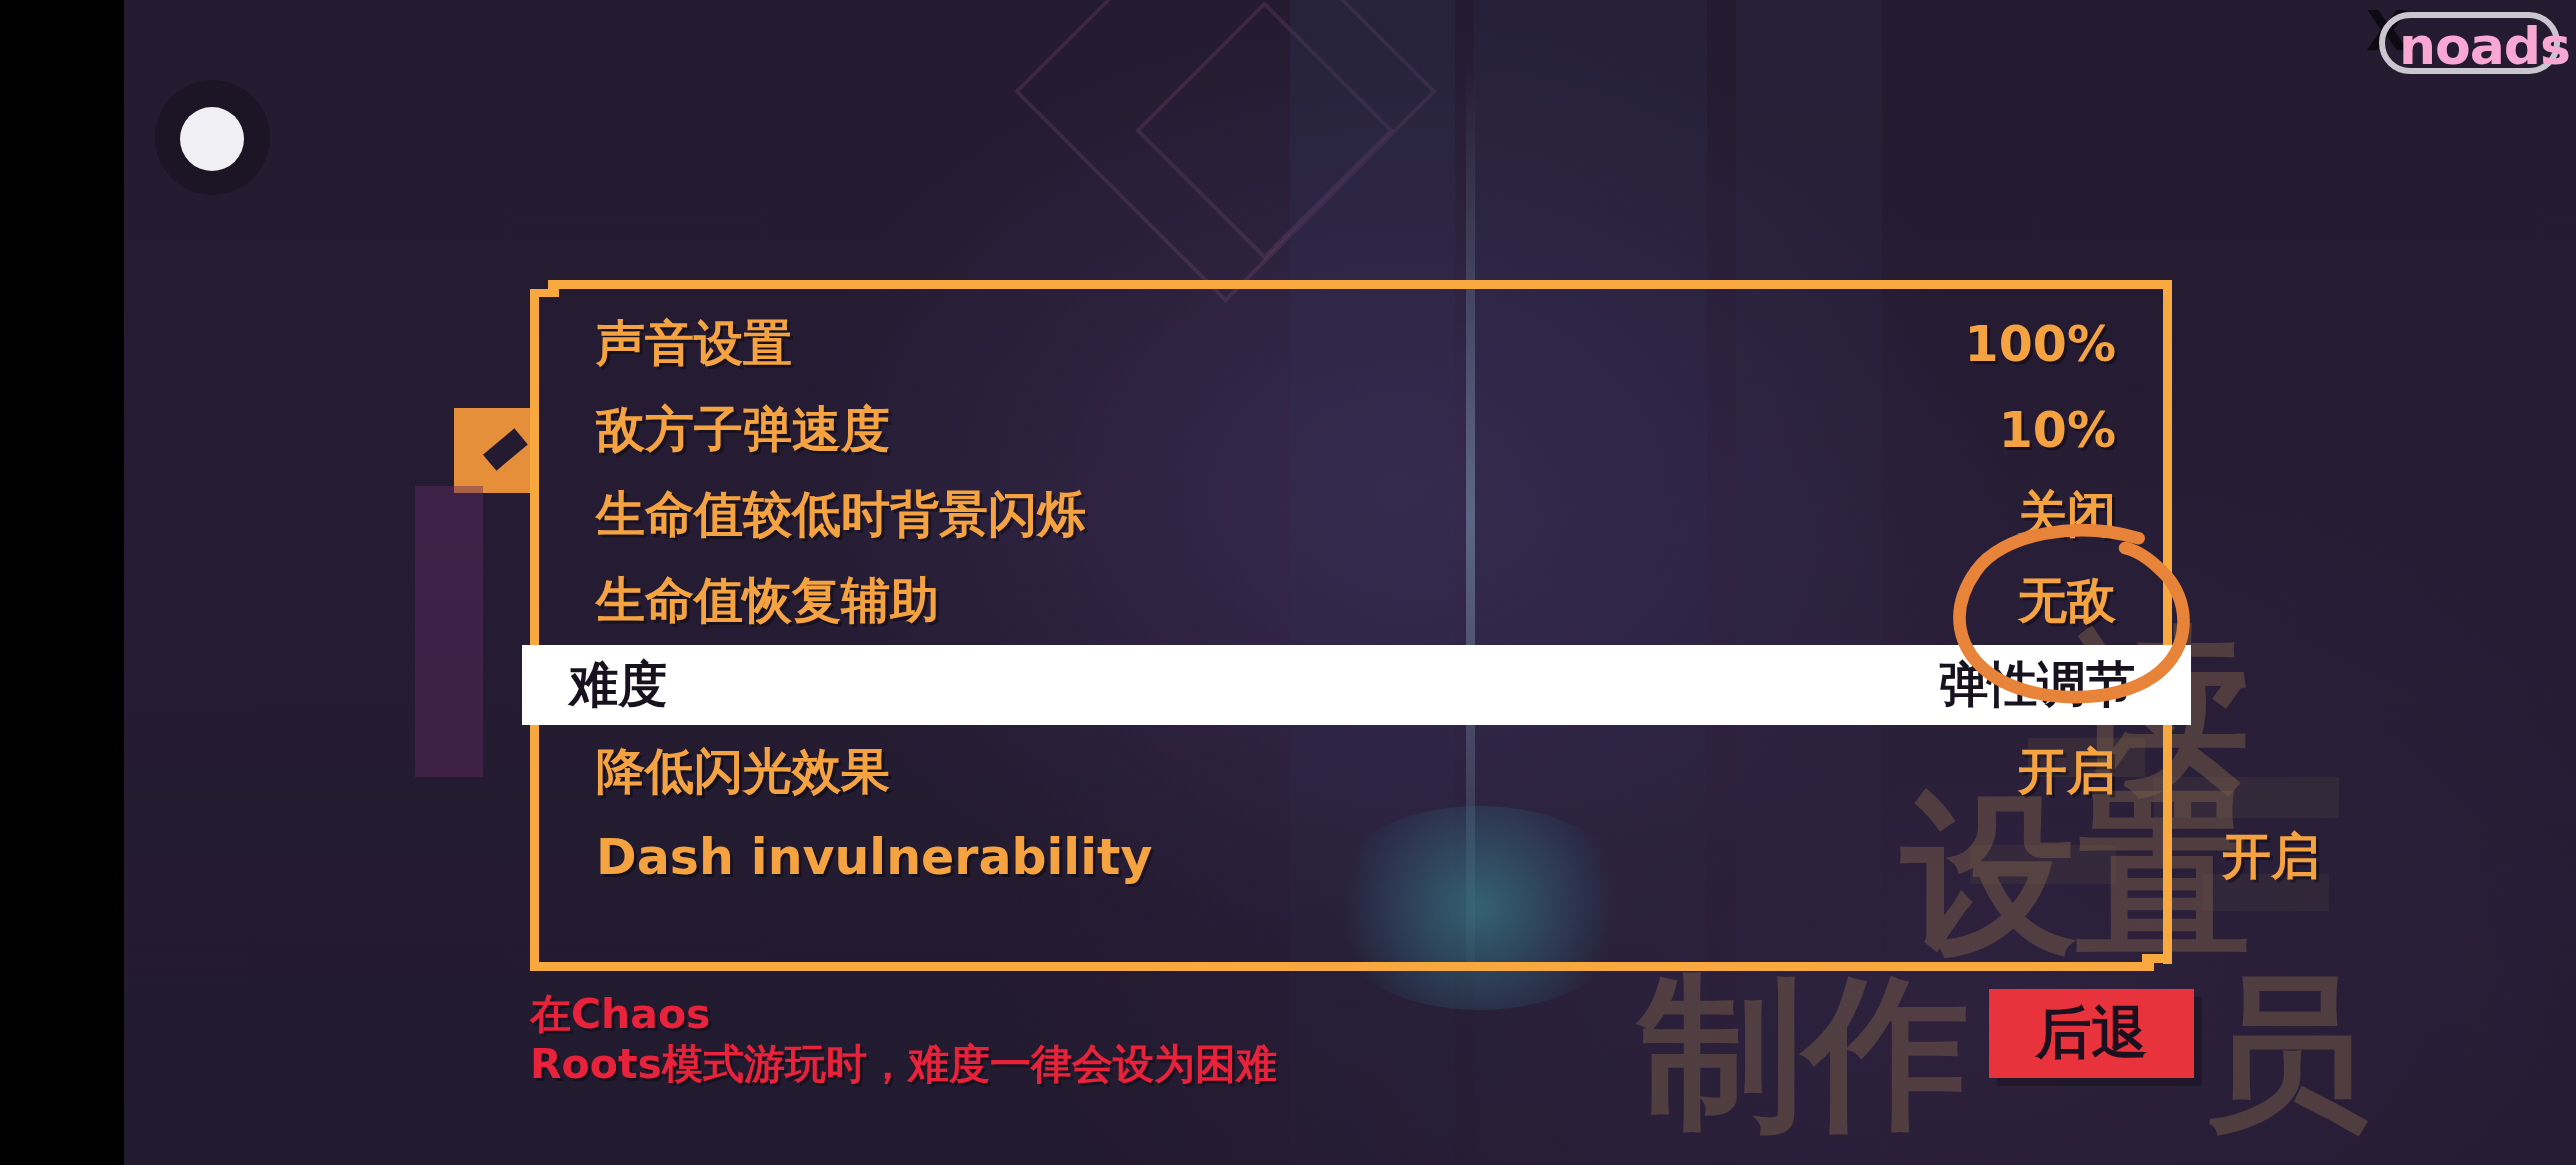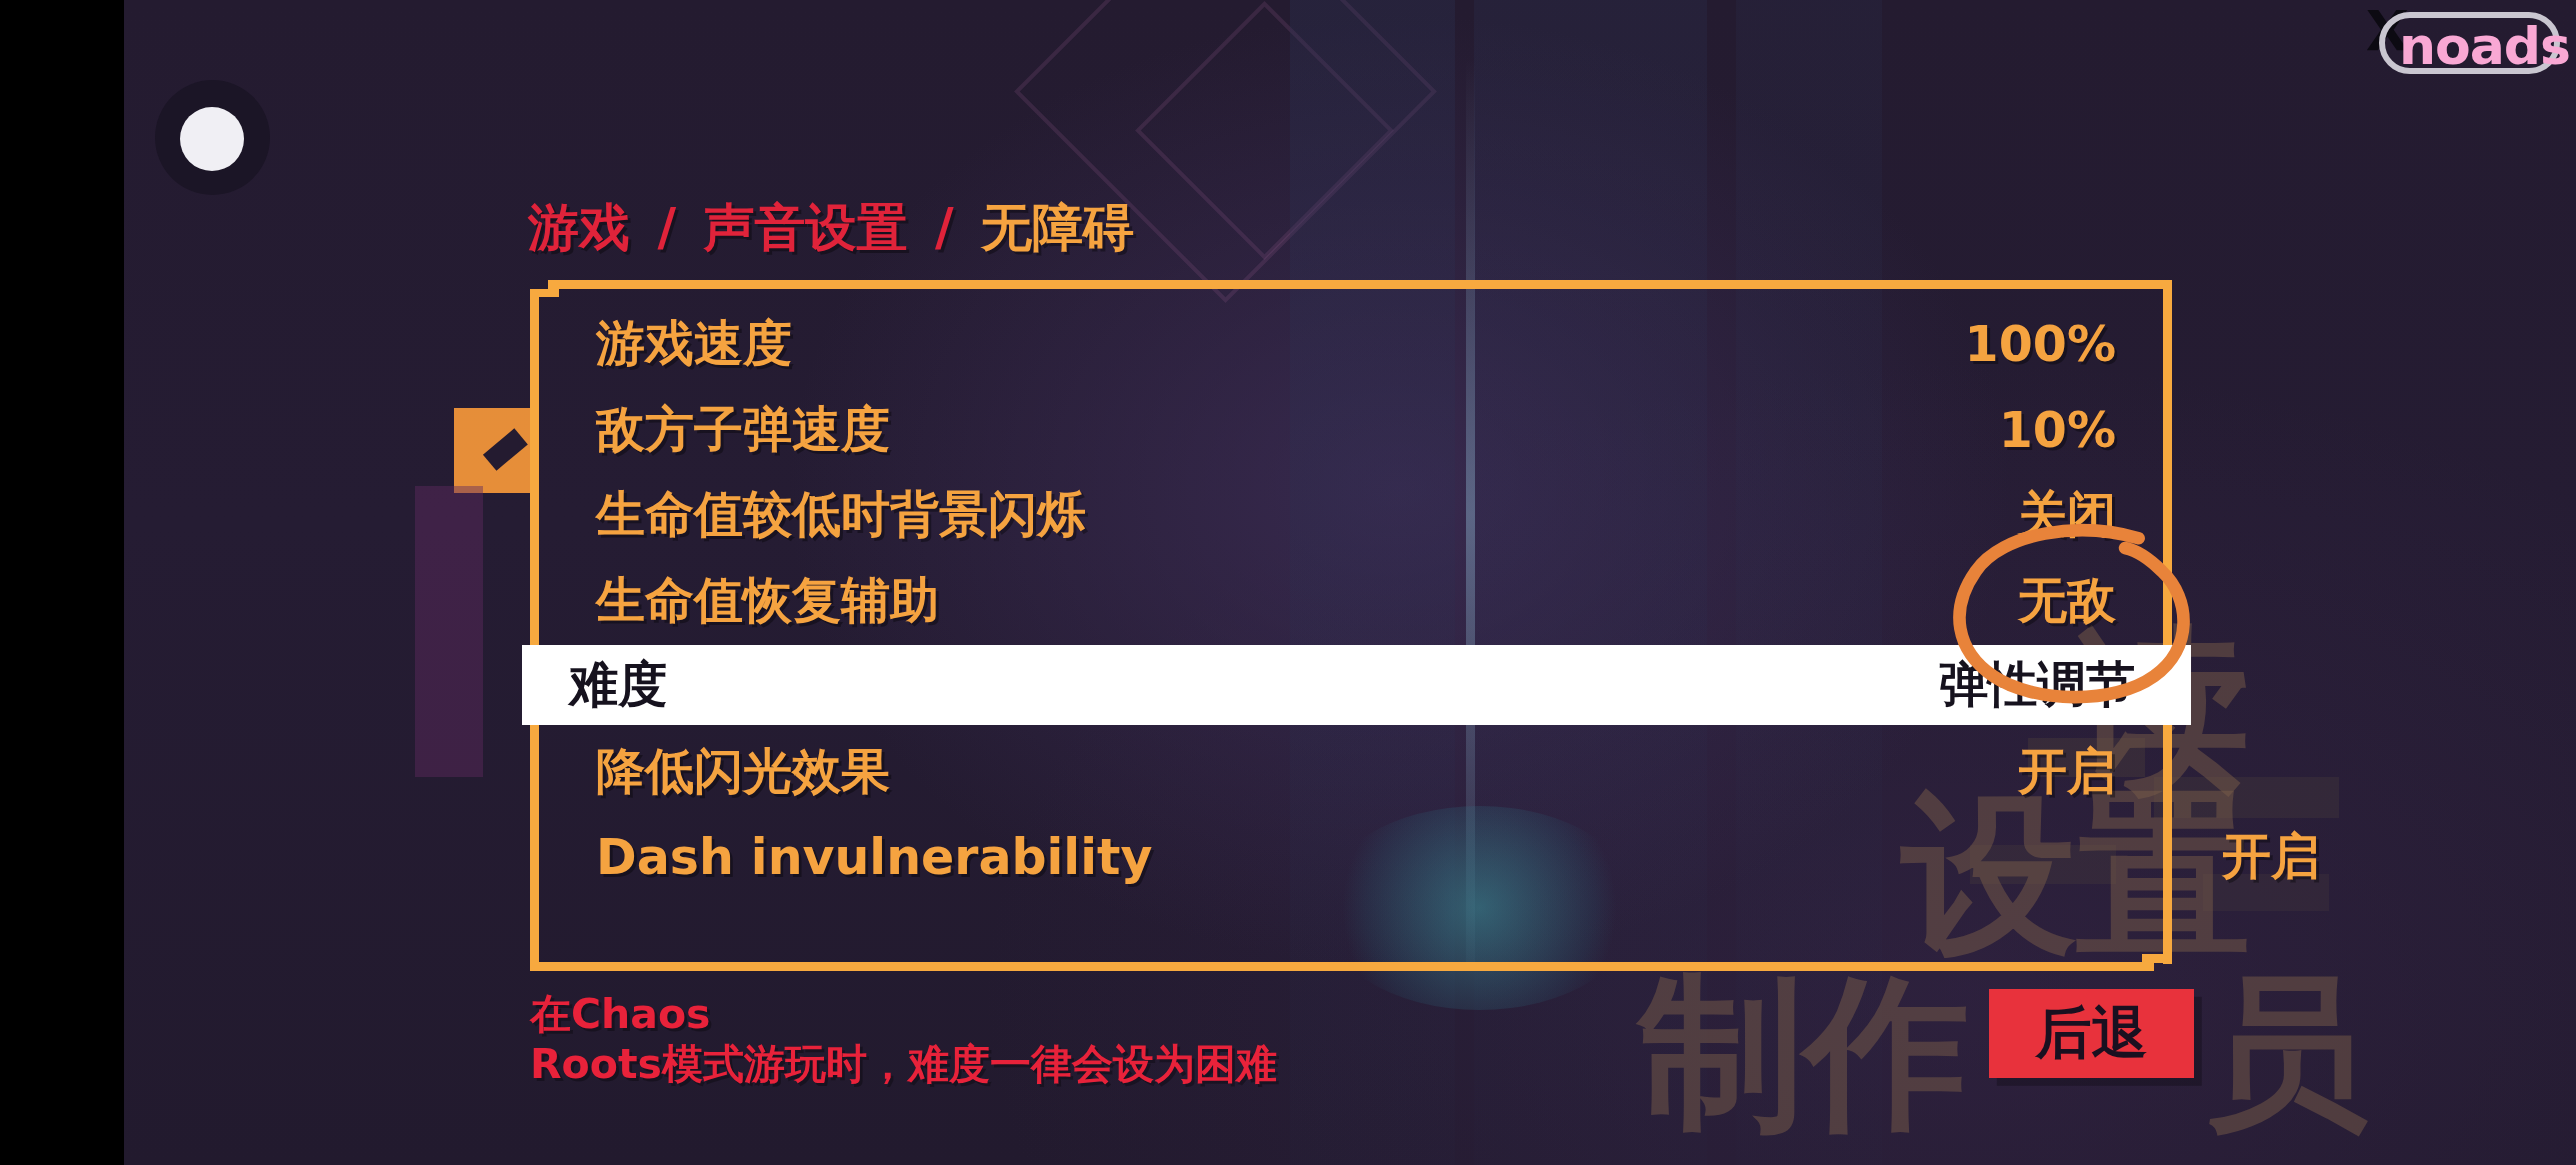--- a/index.html
+++ b/index.html
@@ -110,41 +110,34 @@
     <div style="position:absolute;left:361px;top:439px;width:41px;height:21.4px;background:#241B30;transform:rotate(-40deg);"></div>
     <div style="position:absolute;left:291px;top:486px;width:68px;height:291px;background:rgba(96,42,96,.45);"></div>
   </div>
 
   <div class="letterbox"></div>
 
   <div class="cursor-ring" style="left:155px;top:80px;width:115px;height:115px;"></div>
   <div class="cursor-dot" style="left:180px;top:107px;width:64px;height:64px;"></div>
 
 
-  <div class="breadcrumb" style="left:528px;top:194px;font-size:51px;">
-    <span class="bc-item" style="color:#E0233A;">游戏</span>
-    <span class="bc-sep">/</span>
-    <span class="bc-item" style="color:#E0233A;">声音设置</span>
-    <span class="bc-sep">/</span>
-    <span class="bc-item" style="color:#F5A340;">无障碍</span>
-  </div>
 
   <div class="panel" style="left:530px;top:280px;width:1642px;height:695px;">
 
     <div class="panel-edge" style="left:17.5px;top:0;width:1624px;height:8.7px;"></div>
     <div class="panel-edge" style="left:0;top:8.7px;width:29px;height:8.7px;"></div>
     <div class="panel-edge" style="left:0;top:13.6px;width:8.7px;height:668px;"></div>
     <div class="panel-edge" style="left:1633px;top:3.9px;width:8.7px;height:680px;"></div>
     <div class="panel-edge" style="left:0;top:682px;width:1624px;height:8.7px;"></div>
     <div class="panel-edge" style="left:1612px;top:674px;width:29px;height:8.7px;"></div>
 
     <div class="rows">
 
       <div class="row" style="top:23px;height:82px;padding:0 56px 0 66px;width:1642px;">
-        <span class="lbl" style="font-size:49px;">游戏速度</span>
+        <span class="lbl" style="font-size:49px;">声音设置</span>
         <span class="val" style="font-size:49px;">100%</span>
       </div>
 
       <div class="row" style="top:109px;height:82px;padding:0 56px 0 66px;width:1642px;">
         <span class="lbl" style="font-size:49px;">敌方子弹速度</span>
         <span class="val" style="font-size:49px;">10%</span>
       </div>
 
       <div class="row" style="top:194px;height:82px;padding:0 56px 0 66px;width:1642px;">
         <span class="lbl" style="font-size:49px;">生命值较低时背景闪烁</span>

